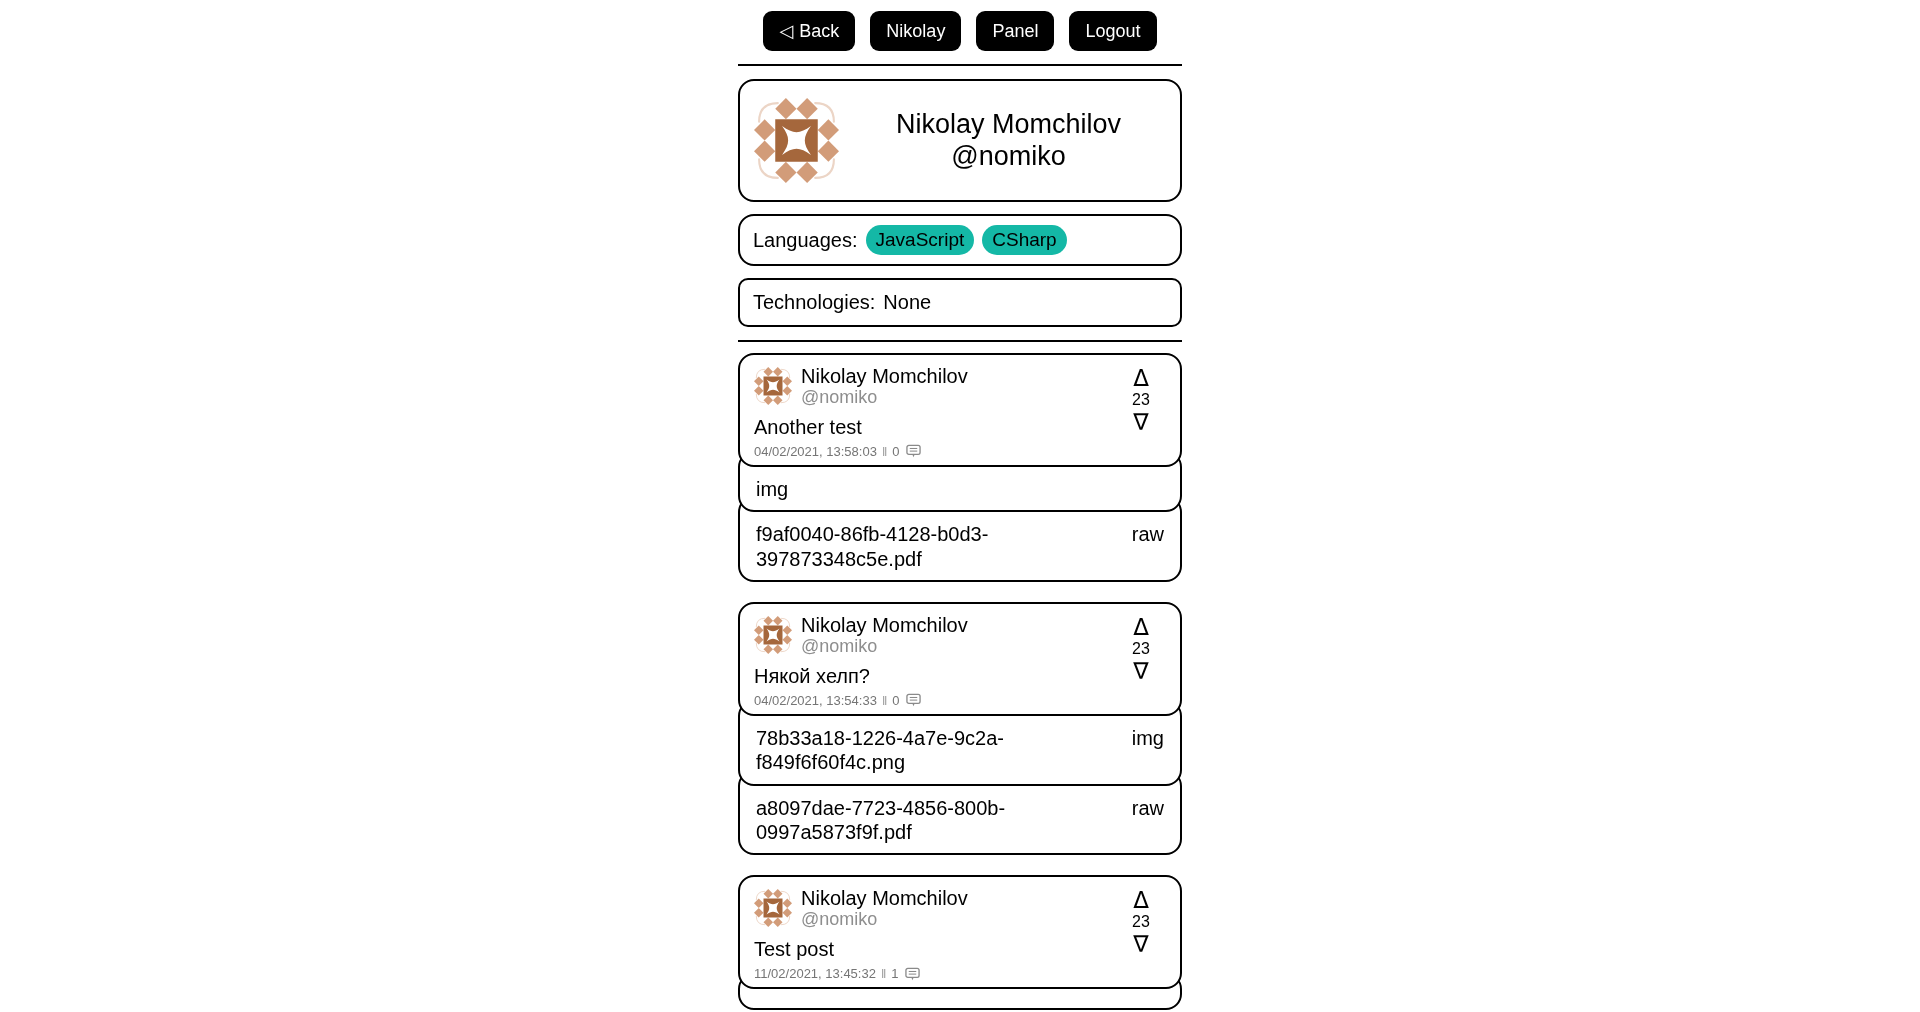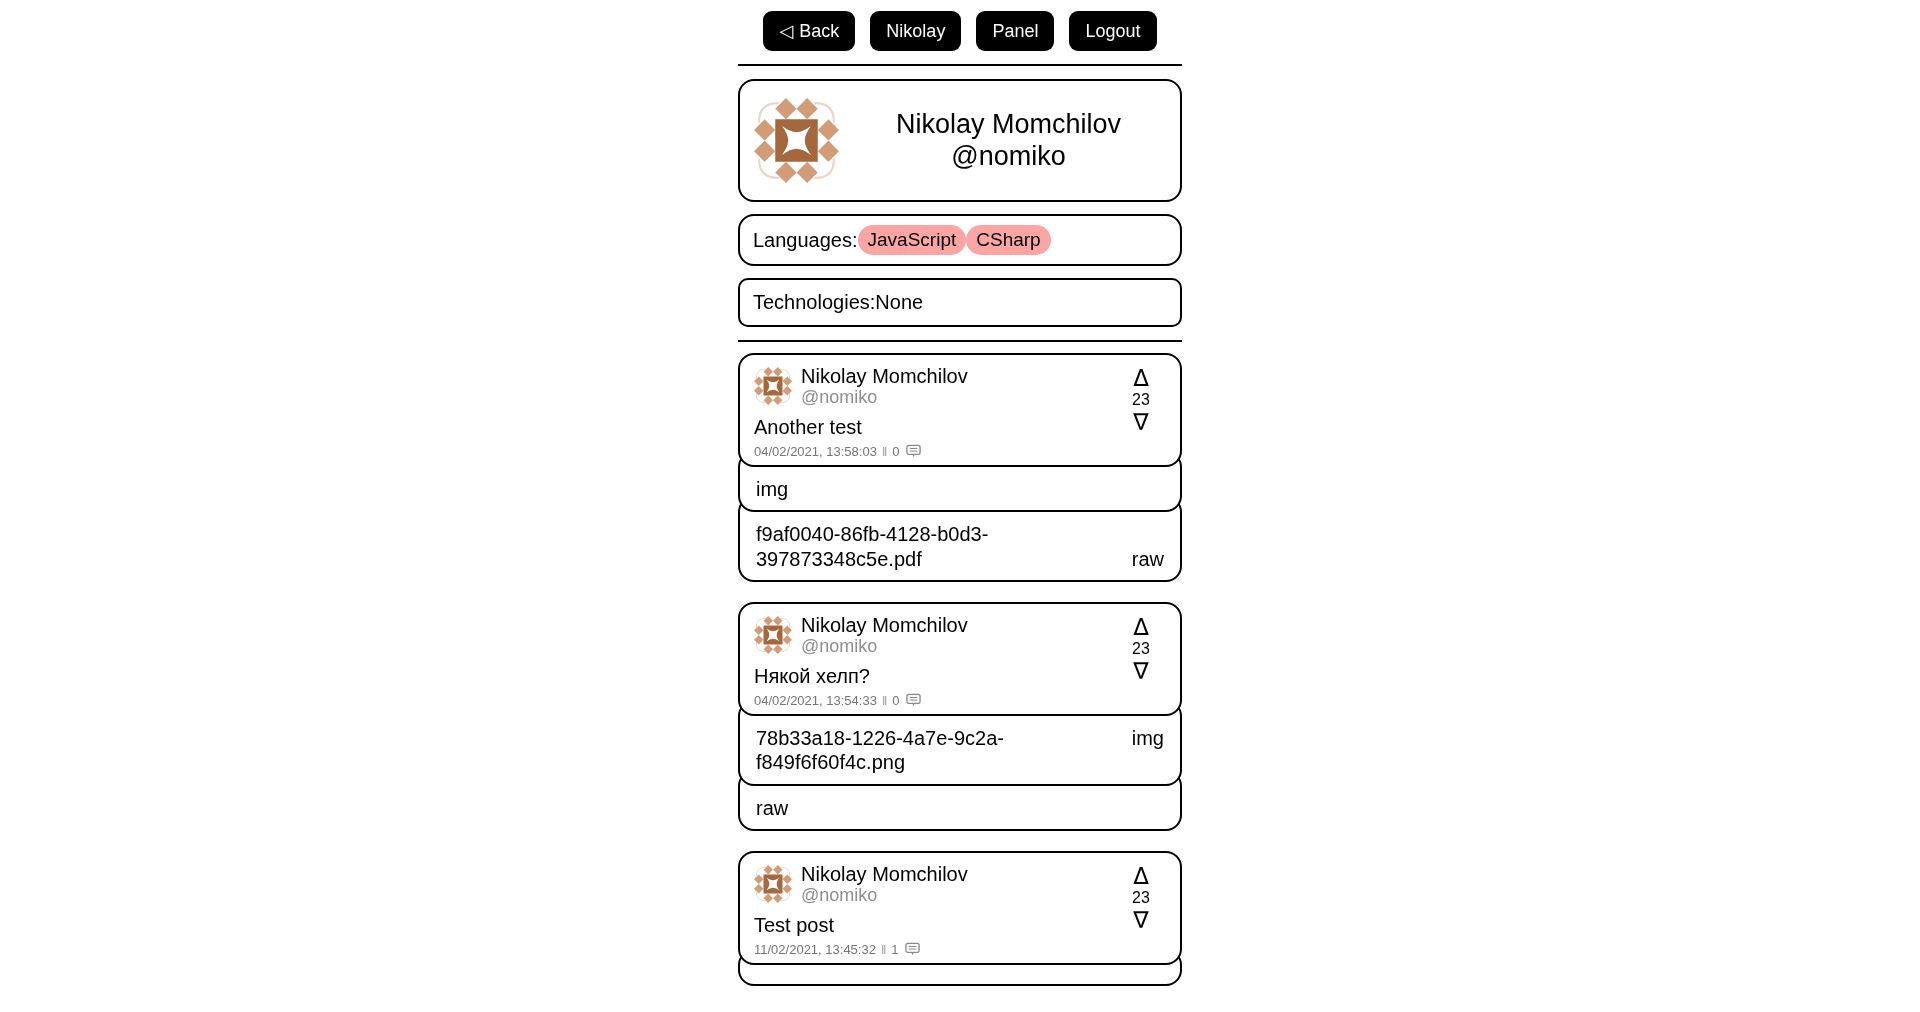--- a/index.html
+++ b/index.html
@@ -59,36 +59,36 @@
     text-align: center;
     font-size: 27px;
     line-height: 1.15;
   }
   .info-card {
     margin-top: 12px;
     padding: 9px 13px;
     font-size: 20px;
     display: flex;
     align-items: center;
-    gap: 0;
+    gap: 8px;
     flex-wrap: wrap;
   }
   .chip {
-    background: #fca5a5;
+    background: #14b8a6;
     border-radius: 15px;
     padding: 4px 10px;
     font-size: 19px;
   }
   .tech-card { padding: 11px 13px; border-radius: 10px; }
   
   .post-group { margin-top: 20px; }
   .posts > .post-group:first-child { margin-top: 11px; }
   .post-group > :nth-child(1) { position: relative; z-index: 3; }
   .post-group > :nth-child(2) { position: relative; z-index: 2; }
-  .post-group > :nth-child(3) { position: relative; z-index: 1; align-items: flex-end; }
+  .post-group > :nth-child(3) { position: relative; z-index: 1; }
   .post-card {
     display: flex;
     padding: 10px 10px 6px 14px;
   }
   .post-main { flex: 1; min-width: 0; }
   .post-header { display: flex; gap: 9px; align-items: flex-start; }
   .avatar-sm { width: 38px; height: 38px; flex: 0 0 auto; margin-top: 2px; }
   .author-name { font-size: 20px; line-height: 1.15; }
   .author-handle { font-size: 18px; line-height: 1.1; color: #8e8e8e; }
   .post-title { font-size: 20px; margin-top: 8px; }
@@ -279,20 +279,21 @@
         <button class="vote-btn">∇</button>
       </div>
     </div>
 
   <div class="card att-row">
     <span class="att-name">78b33a18-1226-4a7e-9c2a-f849f6f60f4c.png</span>
     <span class="att-type">img</span>
   </div>
 
   <div class="card att-row">
+    <span class="att-name">a8097dae-7723-4856-800b-0997a5873f9f.pdf</span>
     <span class="att-type">raw</span>
   </div>
 </div>
 
   <div class="post-group">
     <div class="card post-card">
       <div class="post-main">
         <div class="post-header">
           <svg class="avatar-sm">
                 <use href="#identicon"></use>

